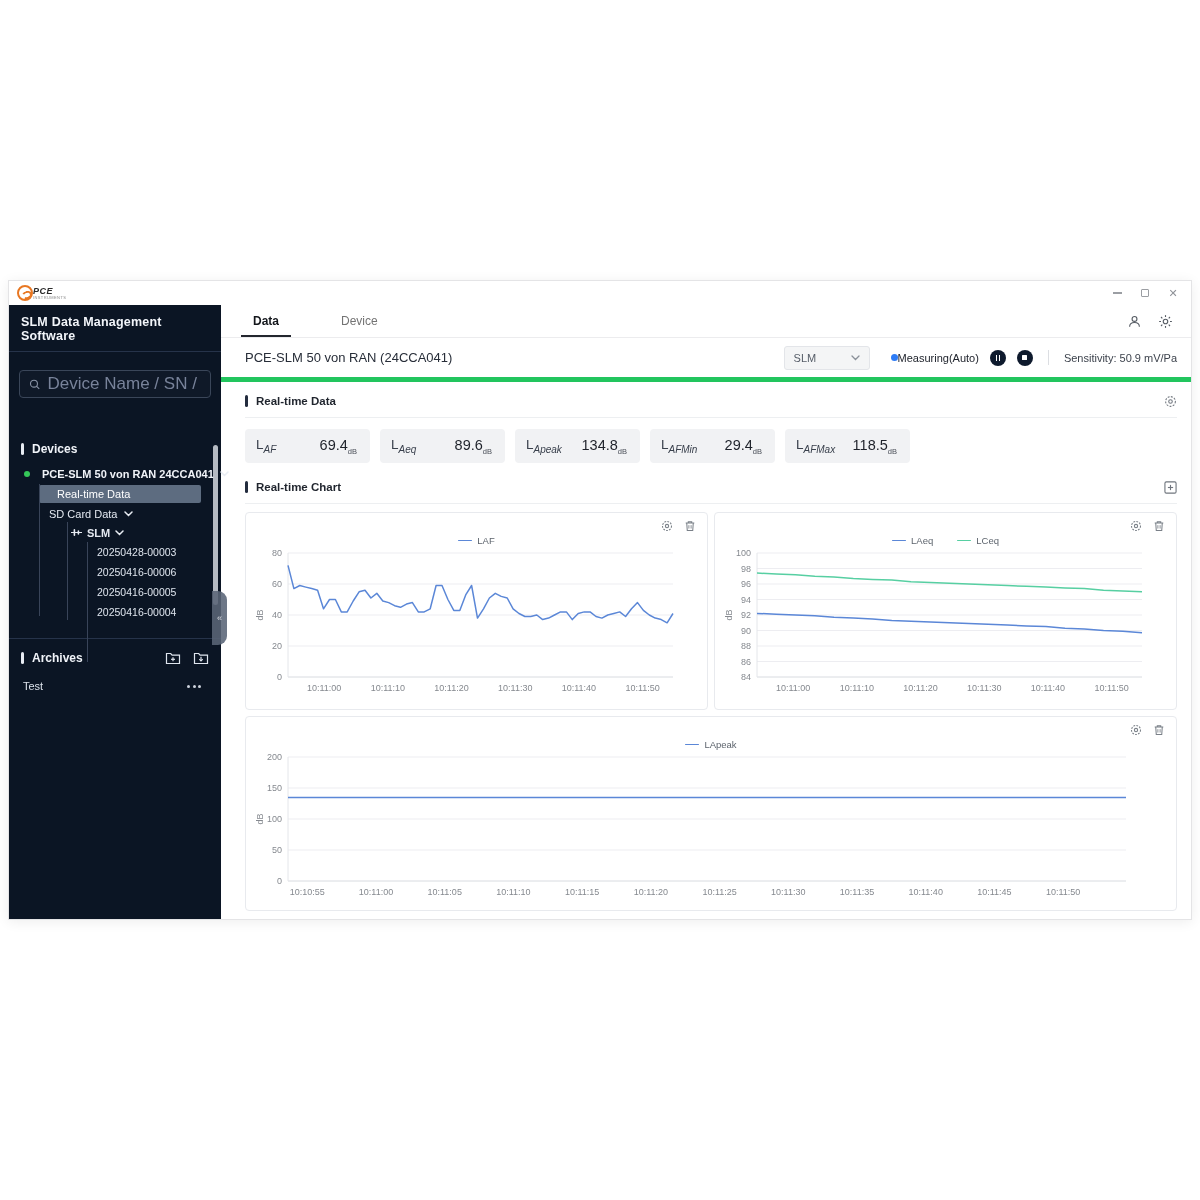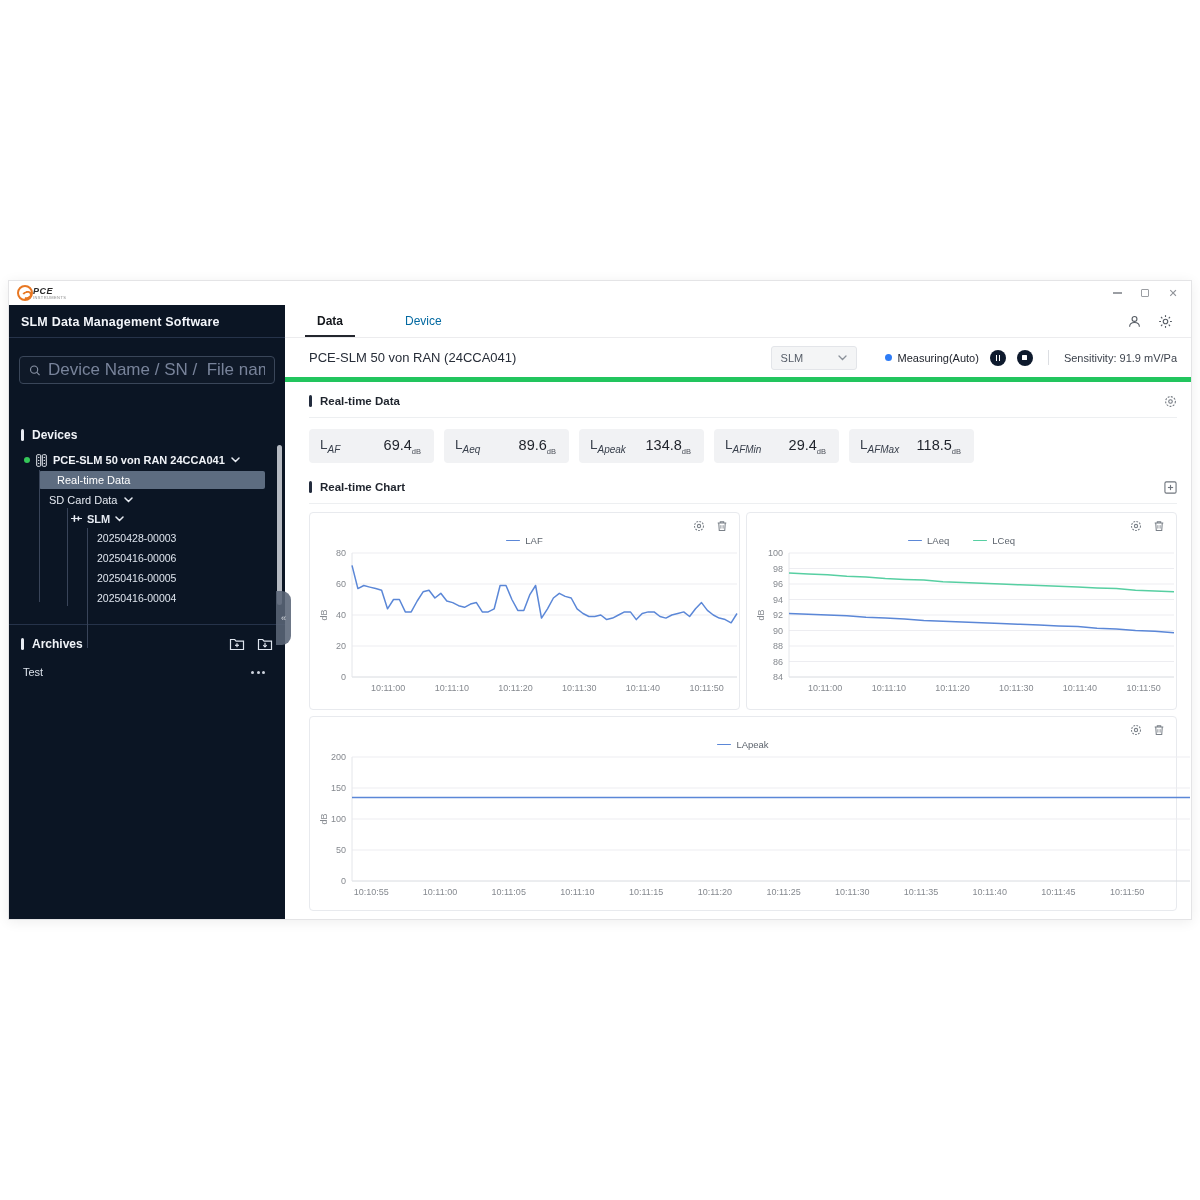--- a/index.html
+++ b/index.html
@@ -20,21 +20,21 @@
   .logo-sub { font-size:4px; color:#8a8a8a; letter-spacing:.4px; }
   .win-controls { display:flex; align-items:center; gap:16px; }
   .wc { width:12px; height:12px; display:flex; align-items:center; justify-content:center; color:#8f9298; font-size:11px; cursor:pointer; }
   .wc-min { width:9px; height:1.4px; background:#9b9ea3; }
   .wc-rest { width:8px; height:8px; border:1.3px solid #9b9ea3; border-radius:1px; }
 
   
   .appbody { flex:1; display:flex; min-height:0; }
 
   
-  .sidebar { width:276px; flex-shrink:0; background:#0b1524; color:#e8ecf3; position:relative; }
+  .sidebar { width:212px; flex-shrink:0; background:#0b1524; color:#e8ecf3; position:relative; }
   .sb-title { font-size:12.5px; font-weight:bold; color:#f2f5fa; padding:10px 12px 8px; letter-spacing:.2px; }
   .sb-div { height:1px; background:#26334a; }
   .sb-search { margin:18px 10px 0; height:28px; border:1px solid #3a4659; border-radius:4px; display:flex; align-items:center; gap:7px; padding:0 9px; background:rgba(255,255,255,.02); }
   .sb-search input { background:transparent; border:none; outline:none; color:#cfd6e2; font-size:17px; width:100%; font-family:inherit; }
   .sb-search input::placeholder { color:#78839a; }
   .sb-section { display:flex; align-items:center; margin:44px 12px 8px; }
   .sb-accent { width:3px; height:12px; background:#e8ecf3; border-radius:2px; margin-right:8px; }
   .sb-section-label { font-size:12px; font-weight:bold; color:#f0f3f8; }
   .sb-section-icons { margin-left:auto; display:flex; gap:12px; color:#dfe5ee; }
 
@@ -54,30 +54,30 @@
   .archive-item { display:flex; align-items:center; padding:0 14px; height:22px; margin-top:6px; font-size:11px; color:#dbe1ea; }
   .dots { margin-left:auto; display:flex; gap:2.5px; padding-right:6px; }
   .dots i { width:3px; height:3px; border-radius:50%; background:#cdd3dd; }
 
   .sb-scrollthumb { position:absolute; right:3px; top:140px; width:5px; height:160px; background:#c8ccd4; border-radius:3px; opacity:.9; }
   .collapse-tab { position:absolute; right:-6px; top:286px; width:15px; height:54px; background:#5a6577; opacity:.88; border-radius:0 9px 9px 0; display:flex; align-items:center; justify-content:center; color:#eef1f5; font-size:9px; z-index:6; cursor:pointer; }
 
   
   .main { flex:1; display:flex; flex-direction:column; min-width:0; background:#fff; }
   .tabbar { height:33px; flex-shrink:0; border-bottom:1px solid #ececee; display:flex; align-items:center; padding:0 18px 0 26px; }
-  .tab { font-size:12px; color:#0369a1; padding:0 6px; height:100%; display:flex; align-items:center; position:relative; cursor:pointer; margin-right:50px; }
+  .tab { font-size:12px; color:#737373; padding:0 6px; height:100%; display:flex; align-items:center; position:relative; cursor:pointer; margin-right:50px; }
   .tab.active { color:#14171c; font-weight:bold; }
   .tab.active::after { content:""; position:absolute; left:-6px; right:-6px; bottom:0; height:2px; background:#23262e; }
   .tabbar-icons { margin-left:auto; display:flex; gap:16px; color:#565c64; align-items:center; }
 
   .title-row { height:44px; flex-shrink:0; border-bottom:5px solid #22c55e; display:flex; align-items:center; padding:0 14px 0 24px; }
   .device-title { font-size:13px; color:#272d38; }
   .title-controls { margin-left:auto; display:flex; align-items:center; gap:11px; }
   .mode-select { width:86px; height:24px; background:#f4f5f6; border:1px solid #e3e5e9; border-radius:3px; font-size:11px; color:#565d68; display:flex; align-items:center; justify-content:space-between; padding:0 9px; cursor:pointer; }
-  .measuring { display:flex; align-items:center; gap:6px; font-size:11px; color:#20242d; margin-left:17px;justify-content:space-between; }
+  .measuring { display:flex; align-items:center; gap:0; font-size:11px; color:#20242d; margin-left:10px;justify-content:space-between; }
   .m-dot { width:7px; height:7px; border-radius:50%; background:#2e7cf6; }
   .ctl-btn { width:16px; height:16px; border-radius:50%; background:#0e1a2d; display:flex; align-items:center; justify-content:center; cursor:pointer; }
   .pause-glyph { display:flex; gap:1.6px; }
   .pause-glyph i { width:1.6px; height:6px; background:#fff; }
   .stop-glyph { width:5px; height:5px; background:#fff; border-radius:.5px; }
   .v-div { width:1px; height:15px; background:#dcdee2; margin:0 4px; }
   .sensitivity { font-size:11px; color:#3d434d; }
 
   .content { flex:1; padding:6px 14px 8px 24px; overflow:hidden; }
   .section-head { display:flex; align-items:center; height:26px; }
@@ -298,21 +298,21 @@
           <span class="ctl-btn">
               <span class="pause-glyph">
                 <i></i>
                 <i></i>
               </span>
             </span>
           <span class="ctl-btn">
               <span class="stop-glyph"></span>
             </span>
           <span class="v-div"></span>
-          <span class="sensitivity">Sensitivity: 91.9 mV/Pa</span>
+          <span class="sensitivity">Sensitivity: 50.9 mV/Pa</span>
         </div>
       </div>
 
       <div class="content">
 
         <div class="section-head">
           <span class="accent"></span>
           <span class="section-title">Real-time Data</span>
           <span class="head-icon">
               <svg width="13" height="13" viewBox="0 0 16 16">

